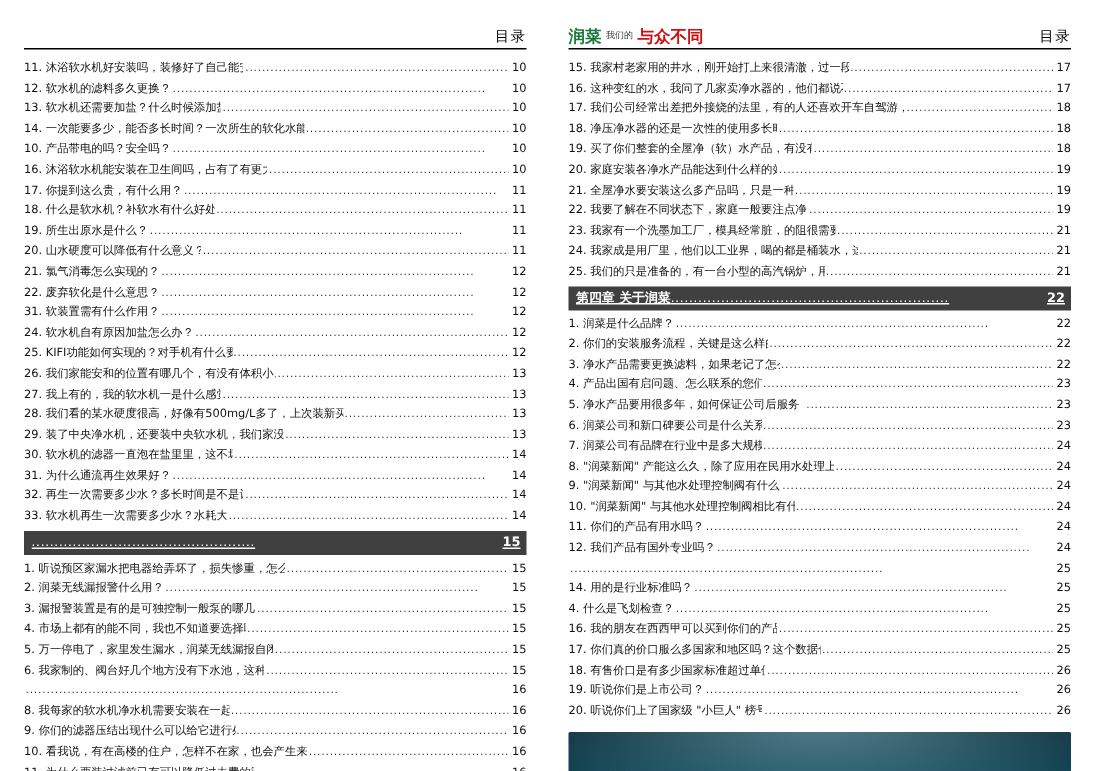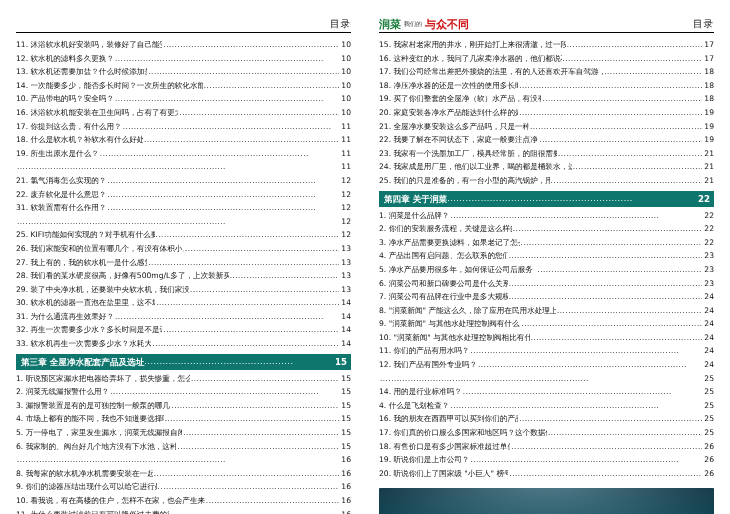--- a/index.html
+++ b/index.html
@@ -110,27 +110,28 @@
   .row .pg {
     flex: 0 0 auto;
     font-size: 7.6px;
     color: #111;
     padding-left: 1px;
   }
   
   .chapter {
     display: flex;
     align-items: flex-start;
-    background: #0f766e;
+    background: #404040;
     color: #fff;
     font-weight: bold;
     font-size: 8.6px;
     line-height: 14px;
     padding: 1px 4px 1px 5px;
     margin: 3px 0 2px 0;
+    text-decoration: underline;
   }
   .chapter .ctxt { flex: 0 1 auto; }
   .chapter .cdots { flex: 1 1 auto; overflow: hidden; letter-spacing: 0.5px; font-weight: normal; font-size: 8px; }
   .chapter .cpg { flex: 0 0 auto; }
   
   .photo {
     position: relative;
     margin-top: 8px;
     width: 100%;
     height: 150px;
@@ -198,39 +199,41 @@
           <span class="txt">18. 什么是软水机？补软水有什么好处？</span>
           <span class="dots">...........................................................................</span>
           <span class="pg">11</span>
         </div>
       <div class="row">
           <span class="txt">19. 所生出原水是什么？</span>
           <span class="dots">...........................................................................</span>
           <span class="pg">11</span>
         </div>
       <div class="row">
+          <span class="txt">20. 山水硬度可以降低有什么意义？</span>
           <span class="dots">...........................................................................</span>
           <span class="pg">11</span>
         </div>
       <div class="row">
           <span class="txt">21. 氯气消毒怎么实现的？</span>
           <span class="dots">...........................................................................</span>
           <span class="pg">12</span>
         </div>
       <div class="row">
           <span class="txt">22. 废弃软化是什么意思？</span>
           <span class="dots">...........................................................................</span>
           <span class="pg">12</span>
         </div>
       <div class="row">
           <span class="txt">31. 软装置需有什么作用？</span>
           <span class="dots">...........................................................................</span>
           <span class="pg">12</span>
         </div>
       <div class="row">
+          <span class="txt">24. 软水机自有原因加盐怎么办？</span>
           <span class="dots">...........................................................................</span>
           <span class="pg">12</span>
         </div>
       <div class="row">
           <span class="txt">25. KIFI功能如何实现的？对手机有什么要求？</span>
           <span class="dots">...........................................................................</span>
           <span class="pg">12</span>
         </div>
       <div class="row">
           <span class="txt">26. 我们家能安和的位置有哪几个，有没有体积小、不贵的软水机？</span>
@@ -267,21 +270,20 @@
           <span class="dots">...........................................................................</span>
           <span class="pg">14</span>
         </div>
       <div class="row">
           <span class="txt">33. 软水机再生一次需要多少水？水耗大吗？</span>
           <span class="dots">...........................................................................</span>
           <span class="pg">14</span>
         </div>
 
       <div class="chapter">
-        <span class="ctxt">第三章  全屋净水配套产品及选址</span>
         <span class="cdots">.................................................</span>
         <span class="cpg">15</span>
       </div>
 
       <div class="row">
           <span class="txt">1. 听说预区家漏水把电器给弄坏了，损失惨重，怎么会这样？如何预防？</span>
           <span class="dots">...........................................................................</span>
           <span class="pg">15</span>
         </div>
       <div class="row">

